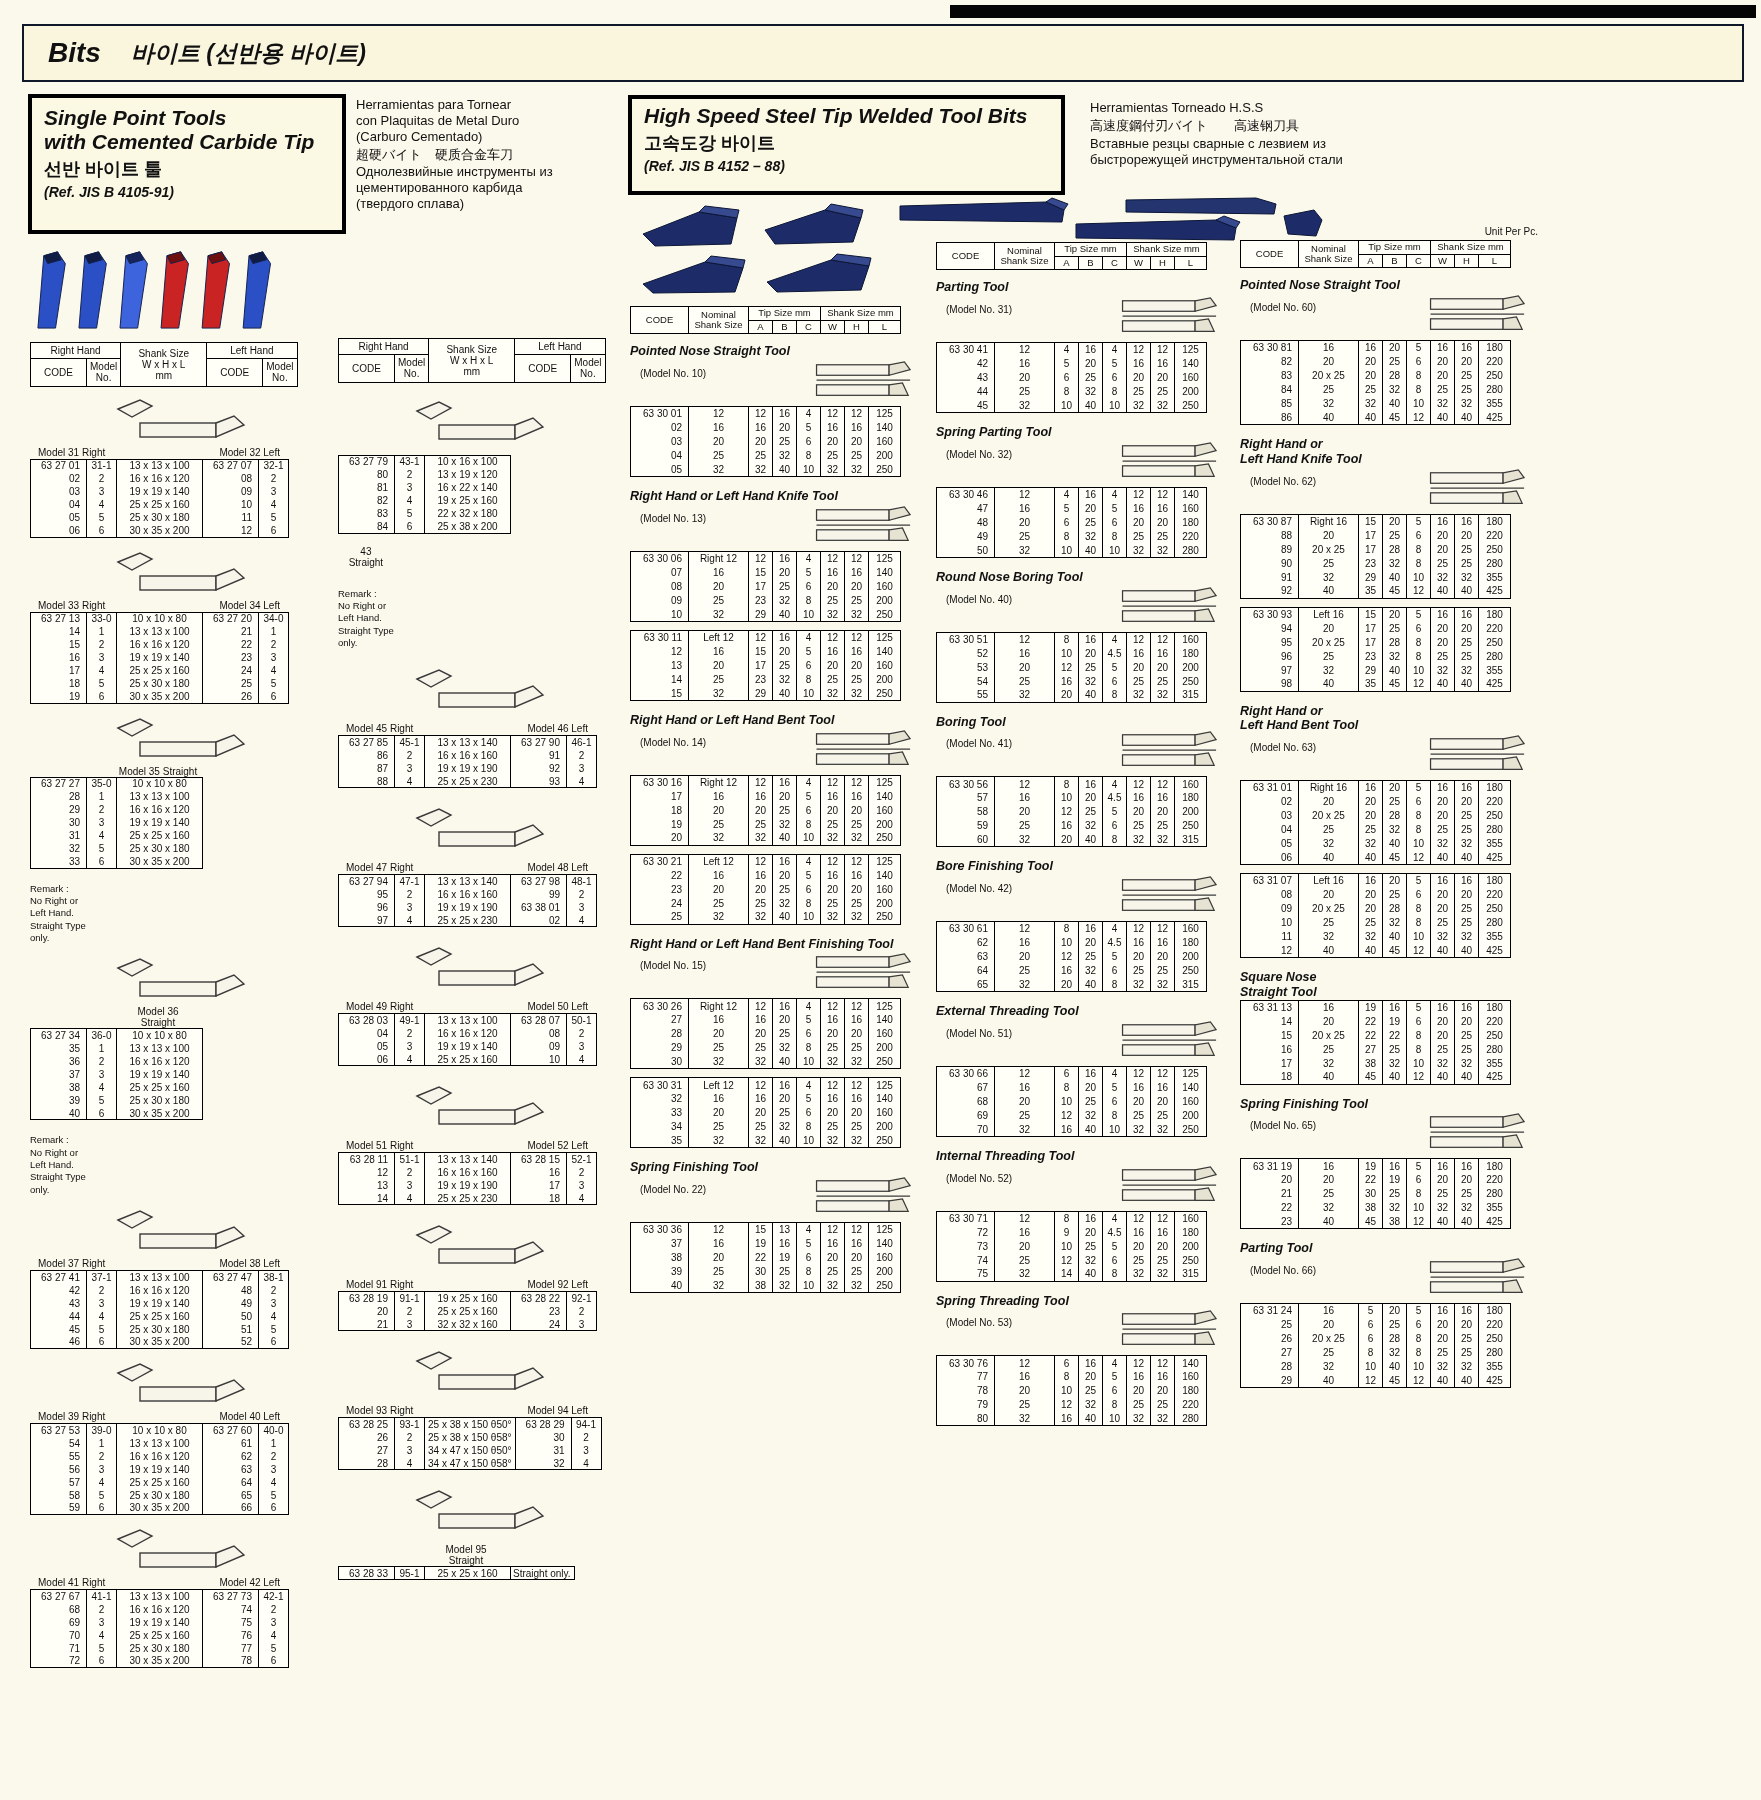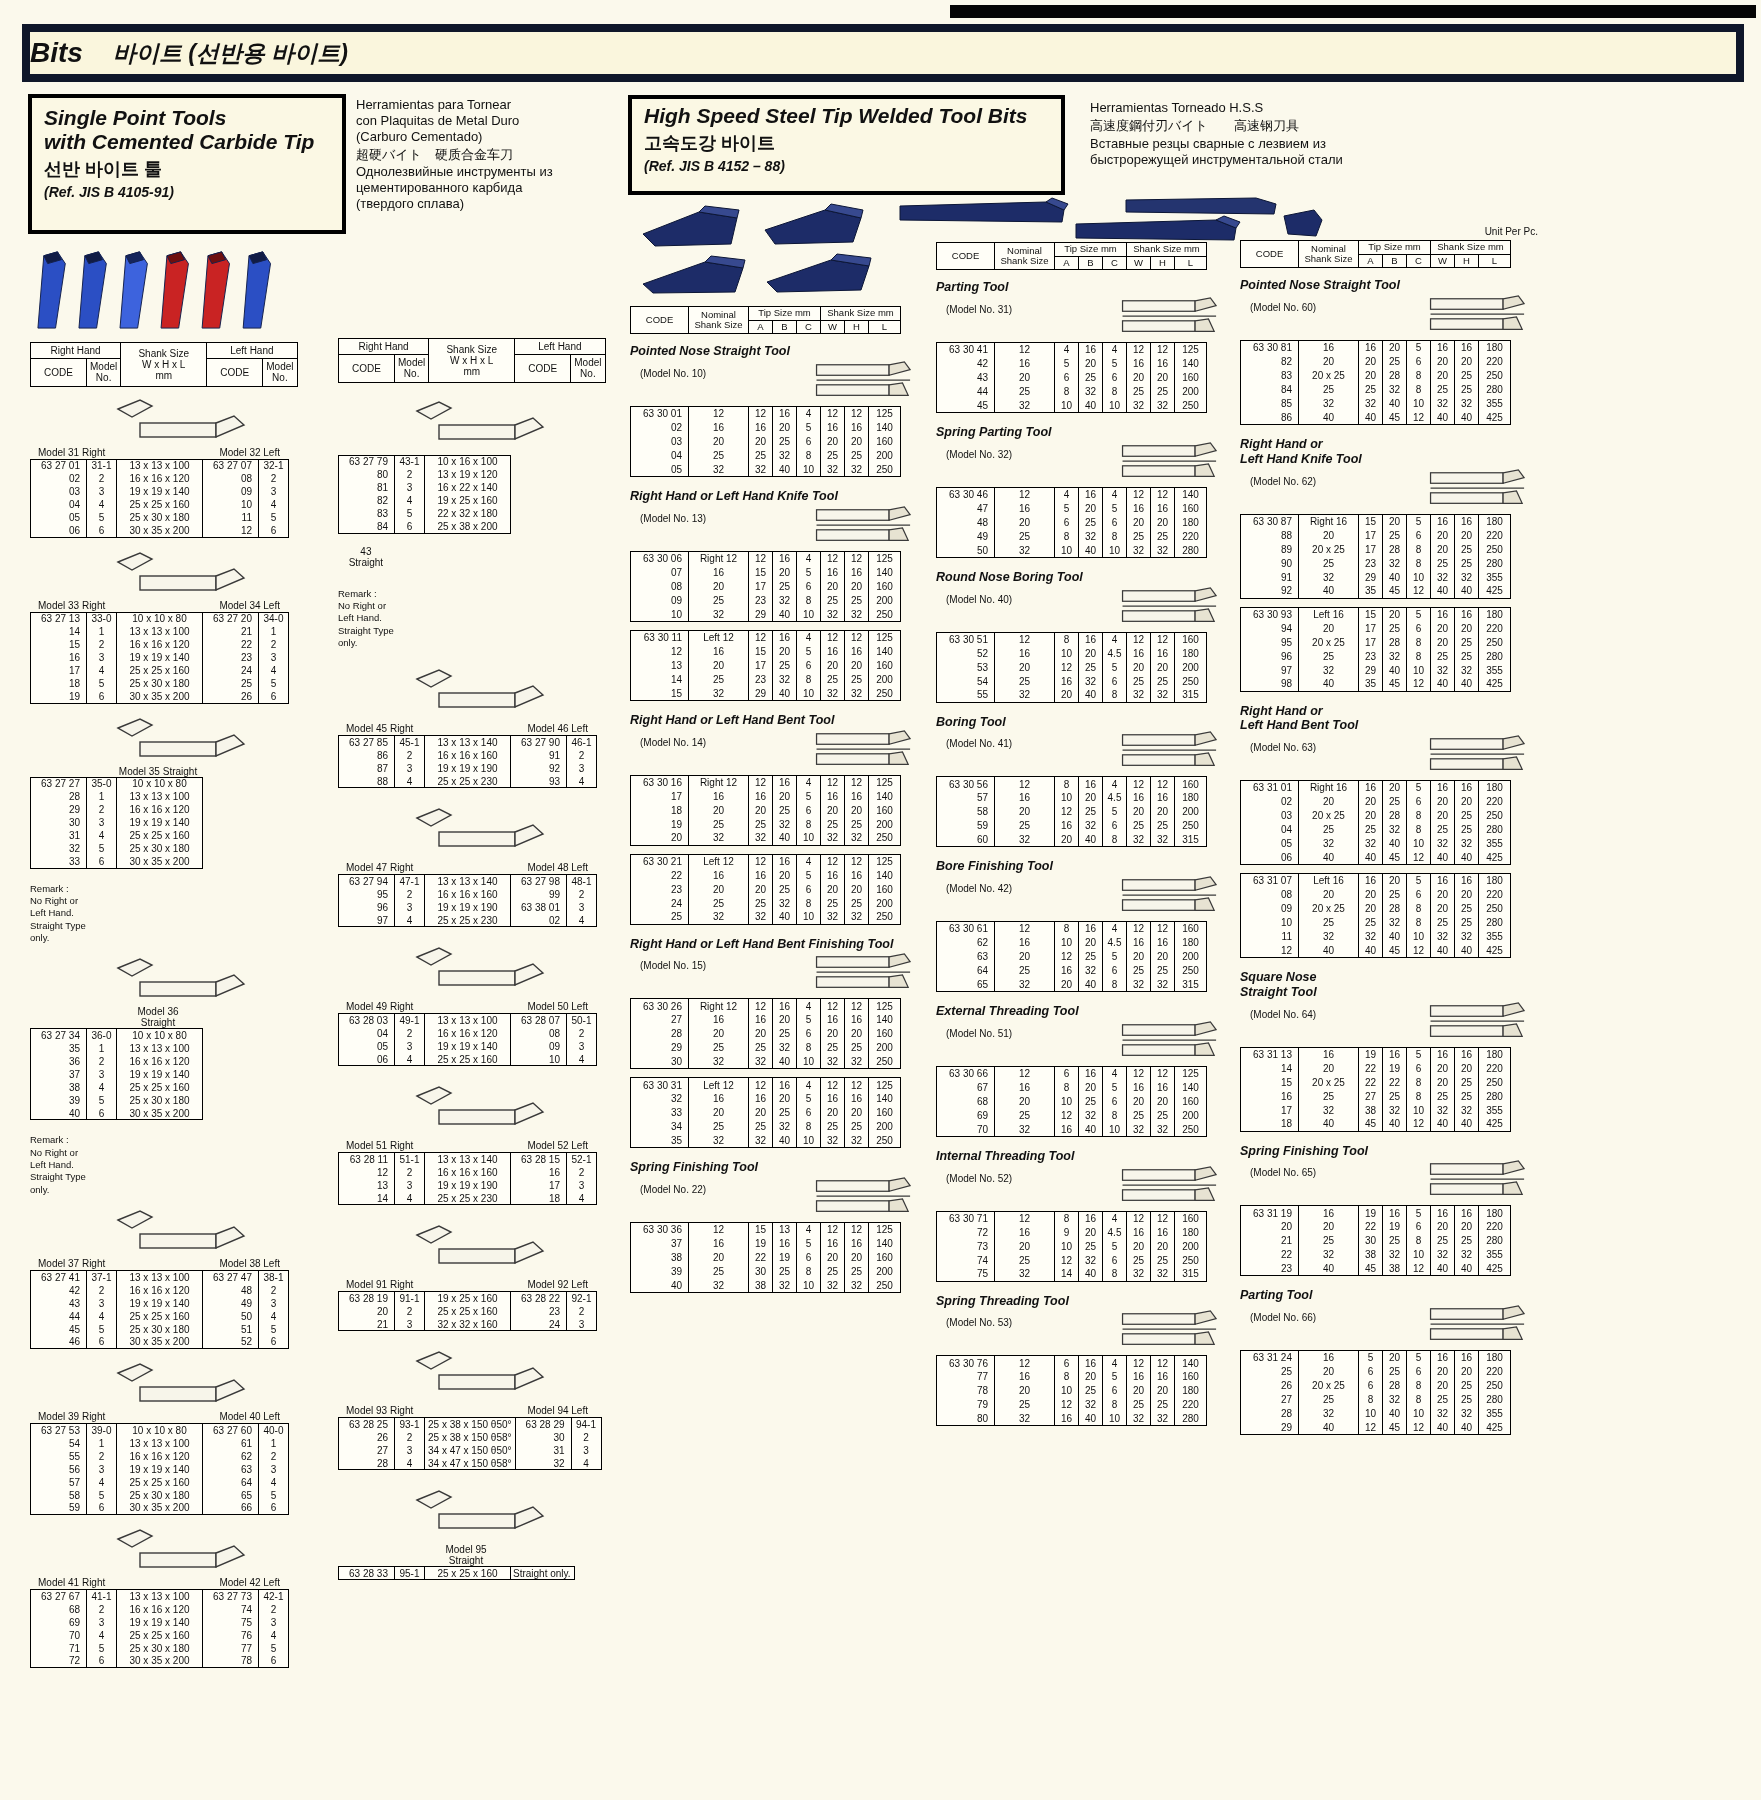--- a/index.html
+++ b/index.html
@@ -1,20 +1,20 @@
 <!DOCTYPE html>
 <html><head>
 <meta charset="utf-8">
 <style>
   * { margin:0; padding:0; box-sizing:border-box; }
   html,body { width:1761px; height:1800px; }
   body { position:relative; background:#fbf9ec; font-family:"Liberation Sans", sans-serif; color:#111; overflow:hidden; }
   .pre { white-space:pre-line; }
   .topbar { position:absolute; left:950px; top:5px; width:806px; height:13px; background:#050505; }
-  .title-box { position:absolute; left:22px; top:24px; width:1722px; height:58px; border:8px solid #0f172a; background:#faf6dd; display:flex; align-items:center; gap:30px; }
+  .title-box { position:absolute; left:22px; top:24px; width:1722px; height:58px; border:2px solid #0f172a; background:#faf6dd; display:flex; align-items:center; gap:30px; padding-left:24px; }
   .title-en { font-size:28px; font-weight:bold; font-style:italic; }
   .title-ko { font-size:23px; font-weight:bold; font-style:italic; }
   .secbox { position:absolute; border:4px solid #000; background:#fbf8e4; padding:8px 12px; }
   .secbox.left { left:28px; top:94px; width:318px; height:140px; }
   .secbox.right { left:628px; top:95px; width:437px; height:100px; padding-top:5px; }
   .sec-title { font-size:21px; font-weight:bold; font-style:italic; line-height:1.15; }
   .sec-ko { font-size:18px; font-weight:bold; margin-top:3px; }
   .sec-ref { font-size:14px; font-weight:bold; font-style:italic; margin-top:3px; }
   .trans { position:absolute; font-size:13px; line-height:1.22; }
   .trans.left { left:356px; top:97px; width:262px; }
@@ -2349,26 +2349,20 @@
             <td>40</td>
             <td>425</td>
           </tr>
         </tbody>
       </table>
   </div>
 
   <div class="hblock">
     <div class="htitle">Square Nose
 Straight Tool</div>
-    <div class="hmid">
-        <div class="hmodel">(Model No. 64)</div>
-      <svg class="hill" width="116" height="42">
-          <use href="#ill-hss"></use>
-        </svg>
-      </div>
     <table class="htbl">
         <tbody>
           <tr>
             <td>63 31 13</td>
             <td>16</td>
             <td>19</td>
             <td>16</td>
             <td>5</td>
             <td>16</td>
             <td>16</td>

